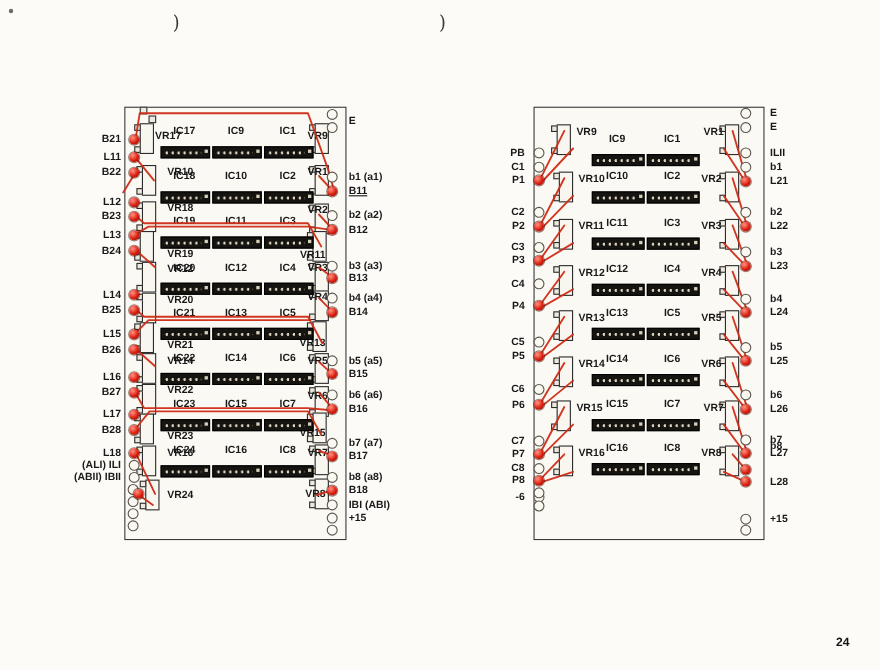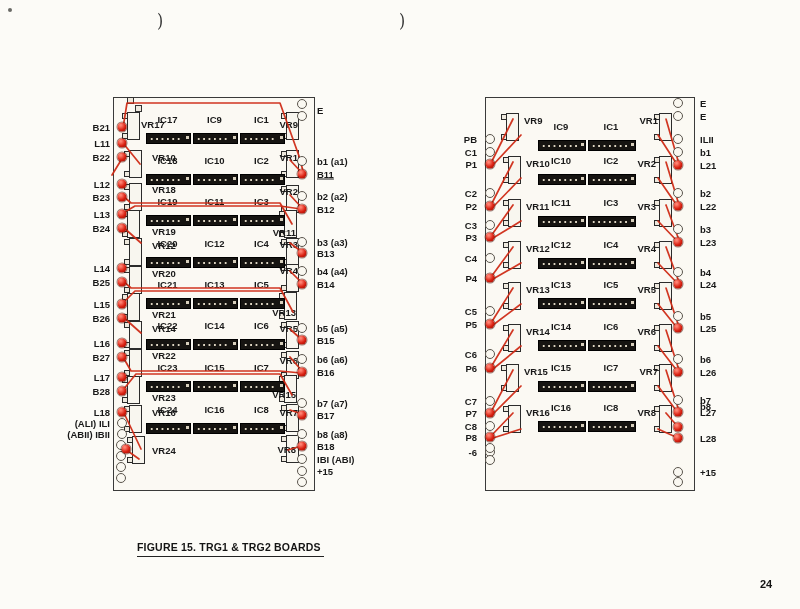--- a/index.html
+++ b/index.html
@@ -91,21 +91,20 @@
       <polyline points="666,288 679,327"></polyline>
       <polyline points="658,304 678,329"></polyline>
       <polyline points="666,330 679,370"></polyline>
       <polyline points="658,346 678,372"></polyline>
       <polyline points="666,370 679,411"></polyline>
       <polyline points="658,386 678,413"></polyline>
       <polyline points="666,413 678,427"></polyline>
       <polyline points="658,429 678,438"></polyline>
     </svg>
 
-  <div class="caption" style="left:137px;top:541px;">FIGURE 15. TRG1 &amp; TRG2 BOARDS</div>
   <div class="pagenum" style="left:760px;top:578px;">24</div>
 <div class="board" style="left: 113px; top: 97px; width: 200px; height: 392px;"></div>
     <div class="lbl r" style="right: 690px; top: 127px;">B21</div>
     <div class="dot" style="left: 122px; top: 127px;"></div>
     <div class="lbl r" style="right: 690px; top: 143px;">L11</div>
     <div class="dot" style="left: 122px; top: 143px;"></div>
     <div class="lbl r" style="right: 690px; top: 157px;">B22</div>
     <div class="dot" style="left: 122px; top: 157px;"></div>
     <div class="lbl r" style="right: 690px; top: 184px;">L12</div>
     <div class="dot" style="left: 122px; top: 184px;"></div>

